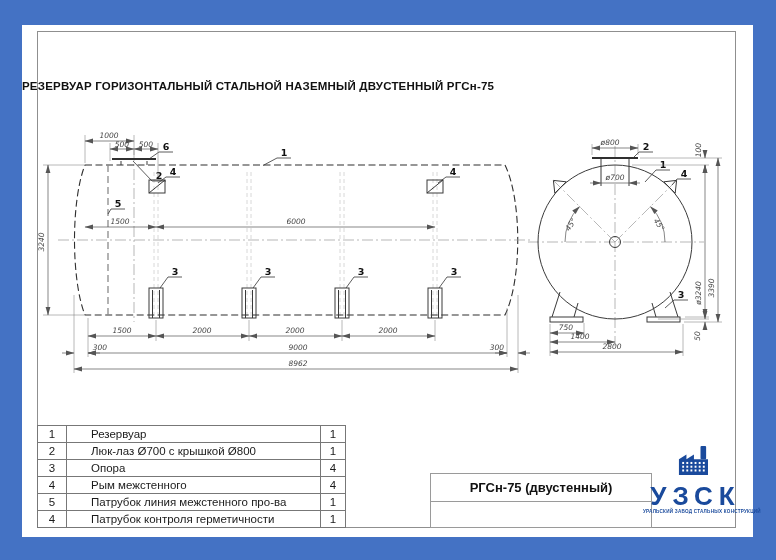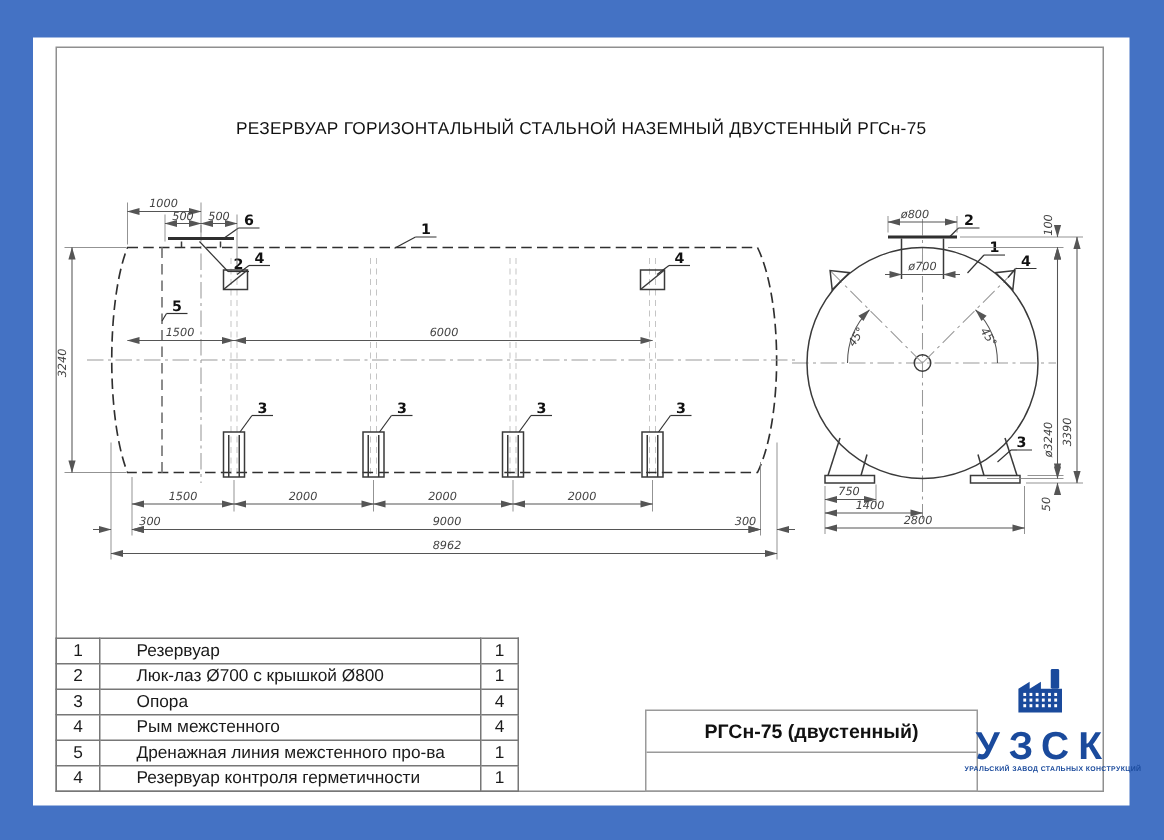--- a/index.html
+++ b/index.html
@@ -10,22 +10,22 @@
   }
   .page{
     position:absolute;left:22px;top:25px;width:731px;height:512px;
     background:#ffffff;
   }
   .frame{
     position:absolute;left:15px;top:6px;right:17px;bottom:9px;
     border:1px solid #8f8f8f;
   }
   .dtitle{
-    position:absolute;left:0;right:0;top:55px;text-align:center;
-    font-size:11.5px;font-weight:normal;color:#111;letter-spacing:.2px;
+    position:absolute;left:0;right:0;top:55px;text-align:left;
+    font-size:11.5px;font-weight:bold;color:#111;letter-spacing:.2px;
   }
   svg.drawing{position:absolute;left:0;top:0;}
   
   .ol{fill:none;stroke:#2f2f2f;stroke-width:1.1;stroke-dasharray:7 3.5;}
   .sld{fill:none;stroke:#3a3a3a;stroke-width:1;}
   .thk{fill:none;stroke:#2f2f2f;stroke-width:2;}
   .cl{fill:none;stroke:#999;stroke-width:.7;stroke-dasharray:11 3 2 3;}
   .ax{fill:none;stroke:#c3c3c3;stroke-width:.65;stroke-dasharray:4 3;}
   .drn{fill:none;stroke:#8a8a8a;stroke-width:1.3;stroke-dasharray:7 4;}
   .dl{fill:none;stroke:#555;stroke-width:.7;}
@@ -333,26 +333,26 @@
         <td class="nm">Опора</td>
         <td class="qt">4</td>
       </tr>
       <tr>
         <td class="no">4</td>
         <td class="nm">Рым межстенного</td>
         <td class="qt">4</td>
       </tr>
       <tr>
         <td class="no">5</td>
-        <td class="nm">Дренажная линия межстенного про-ва</td>
+        <td class="nm">Патрубок линия межстенного про-ва</td>
         <td class="qt">1</td>
       </tr>
       <tr>
         <td class="no">4</td>
-        <td class="nm">Резервуар контроля герметичности</td>
+        <td class="nm">Патрубок контроля герметичности</td>
         <td class="qt">1</td>
       </tr>
     </tbody>
   </table>
 
   <div class="tblock">
     <div class="row1">РГСн-75 (двустенный)</div>
   </div>
 
   <div class="logo">

